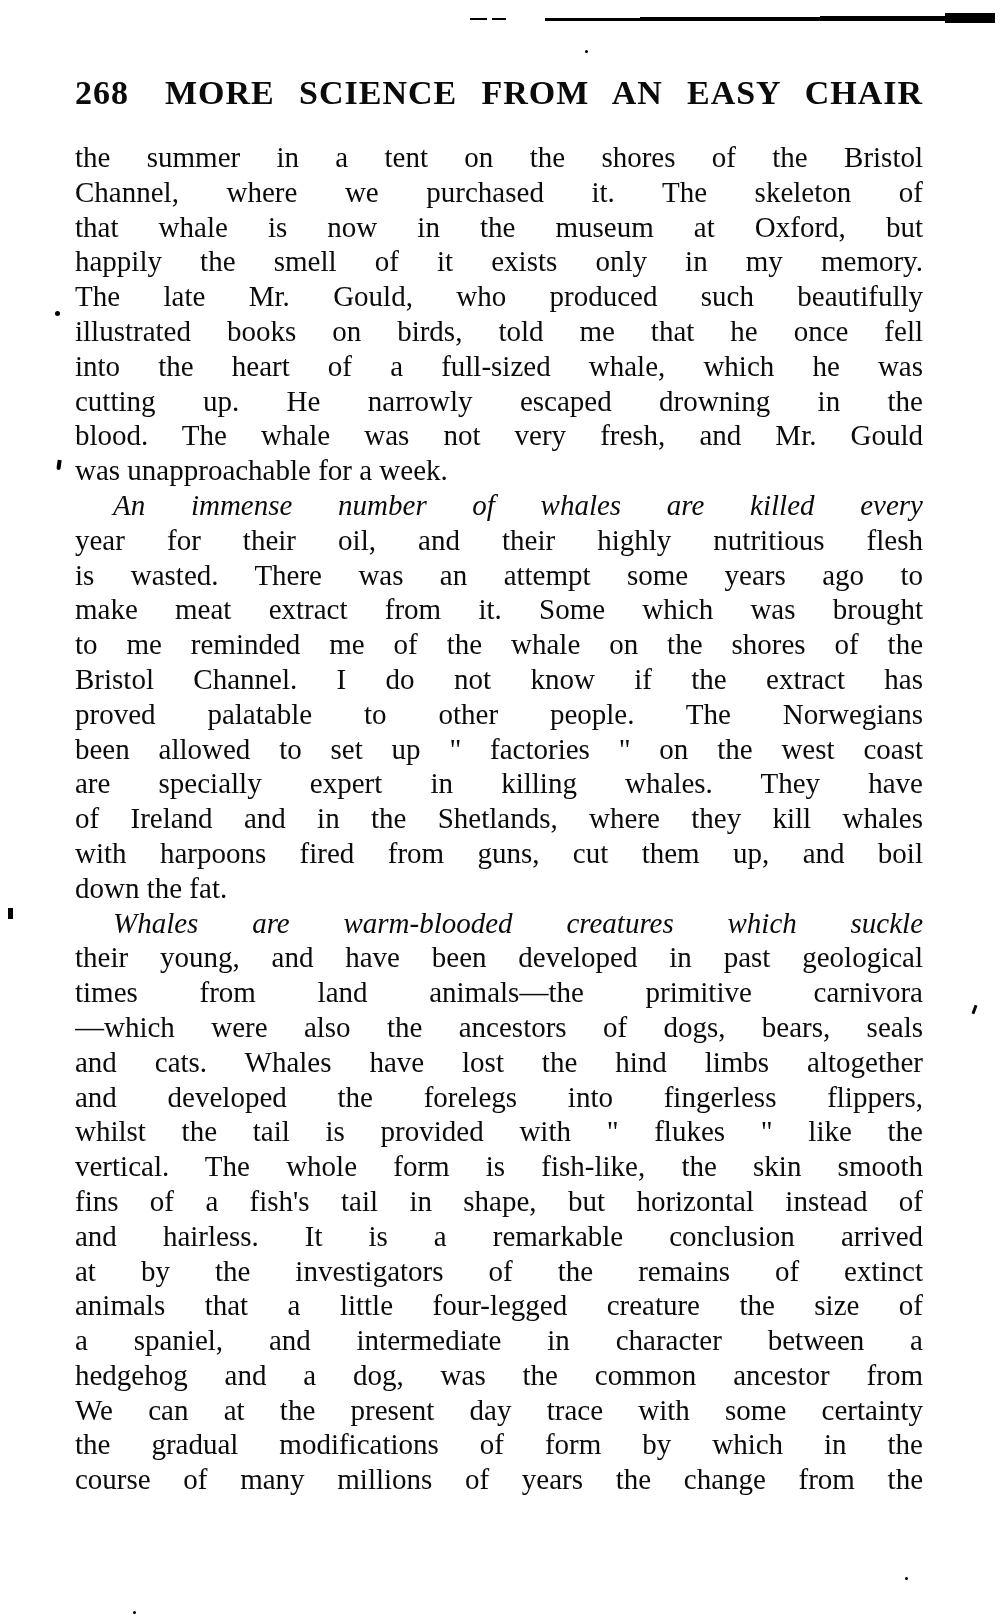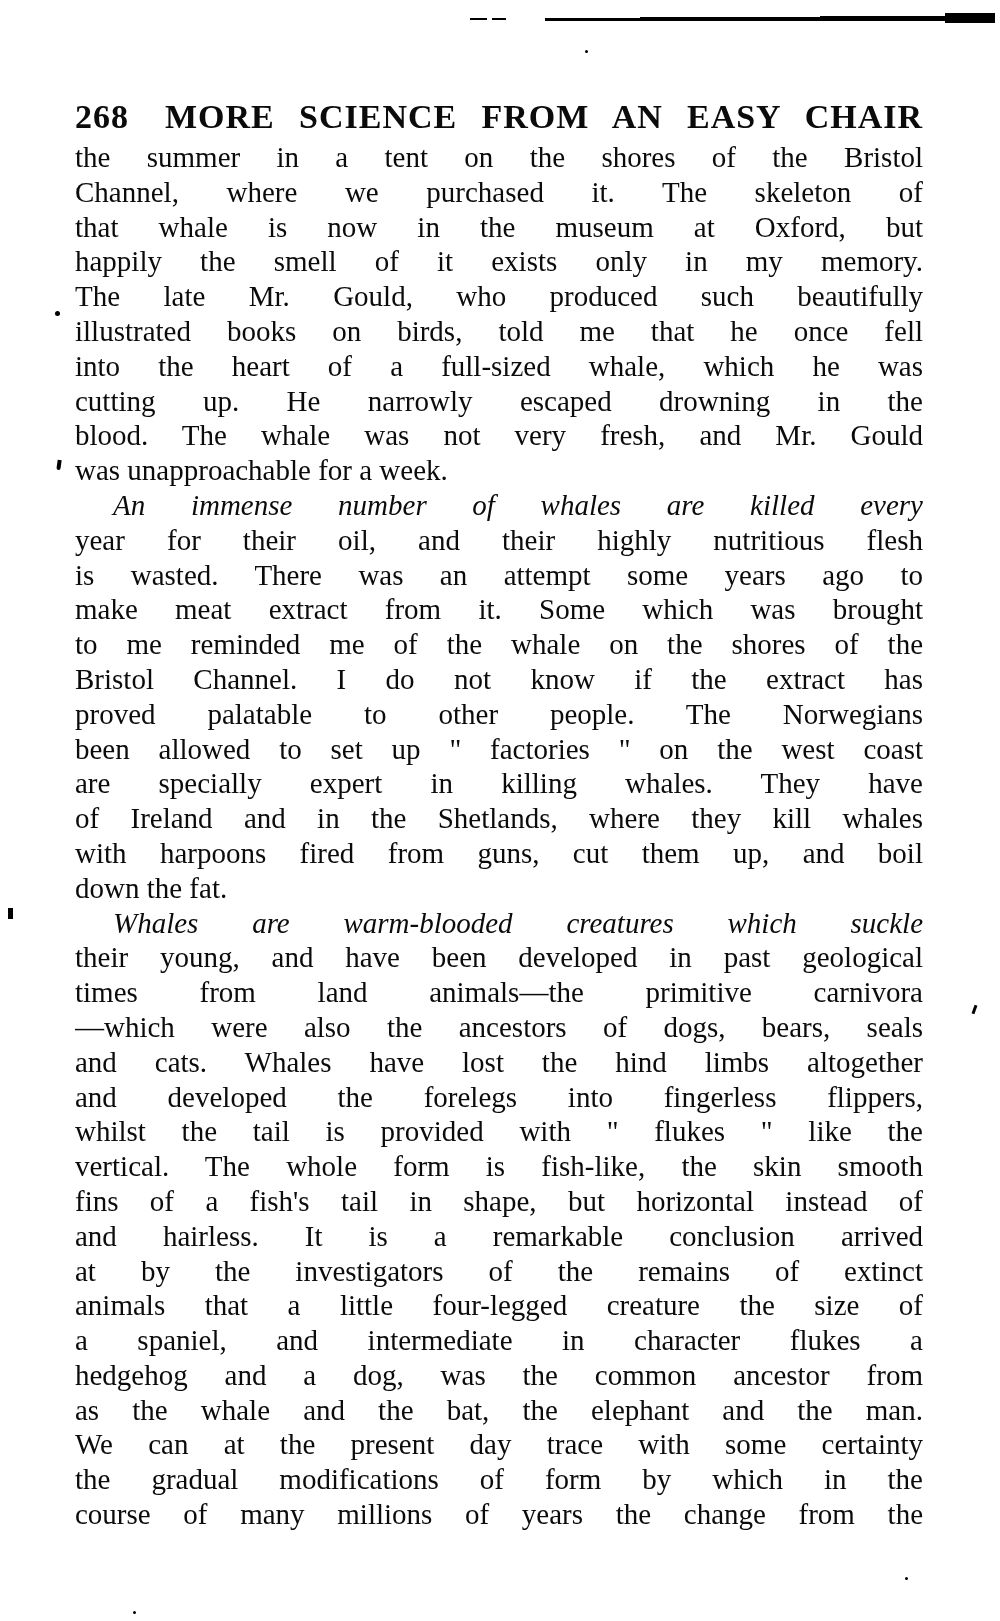--- a/index.html
+++ b/index.html
@@ -18,21 +18,20 @@
     position: absolute;
     left: 75px;
     top: 74px;
     width: 848px;
     display: flex;
     align-items: flex-end;
     font-weight: bold;
     font-size: 34px;
     letter-spacing: 1px;
     white-space: nowrap;
-    margin-top: 24px;
   }
   .page-num { margin-right: 36px; }
   .running-title {
     flex: 1;
     text-align: justify;
     text-align-last: justify;
   }
 
   
   .text-block {
@@ -126,22 +125,21 @@
         <div class="line">times from land animals—the primitive carnivora</div>
         <div class="line">—which were also the ancestors of dogs, bears, seals</div>
         <div class="line">and cats. Whales have lost the hind limbs altogether</div>
         <div class="line">and developed the forelegs into fingerless flippers,</div>
         <div class="line">whilst the tail is provided with " flukes " like the</div>
         <div class="line">vertical. The whole form is fish-like, the skin smooth</div>
         <div class="line">fins of a fish's tail in shape, but horizontal instead of</div>
         <div class="line">and hairless. It is a remarkable conclusion arrived</div>
         <div class="line">at by the investigators of the remains of extinct</div>
         <div class="line">animals that a little four-legged creature the size of</div>
-        <div class="line">a spaniel, and intermediate in character flukes a</div>
+        <div class="line">a spaniel, and intermediate in character between a</div>
         <div class="line">hedgehog and a dog, was the common ancestor from</div>
-        <div class="line">as the whale and the bat, the elephant and the man.</div>
         <div class="line">We can at the present day trace with some certainty</div>
         <div class="line">the gradual modifications of form by which in the</div>
         <div class="line">course of many millions of years the change from the</div>
       </div>
     </main>
 
 </div>
 
 </body></html>

